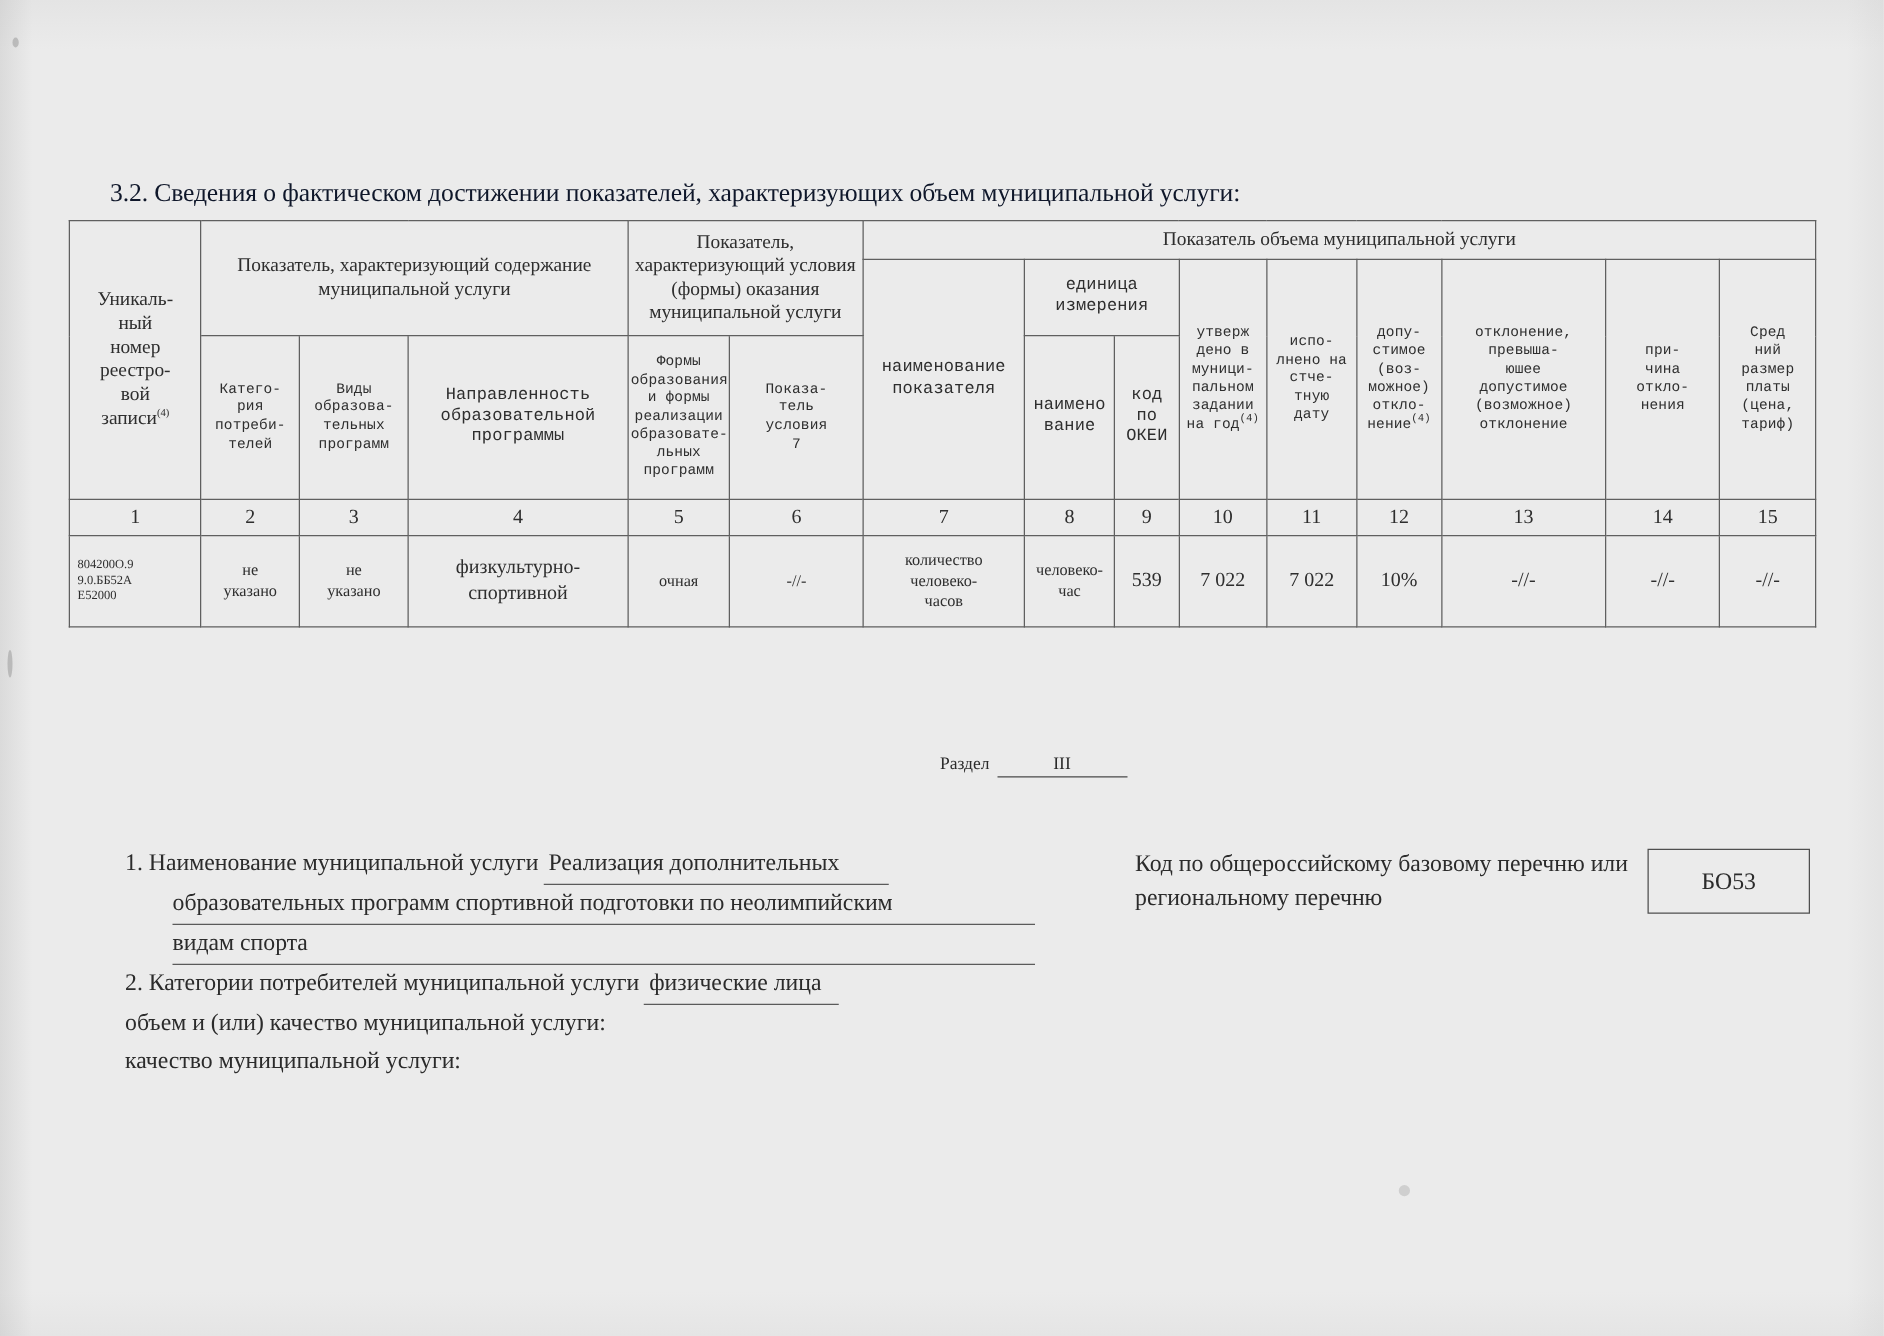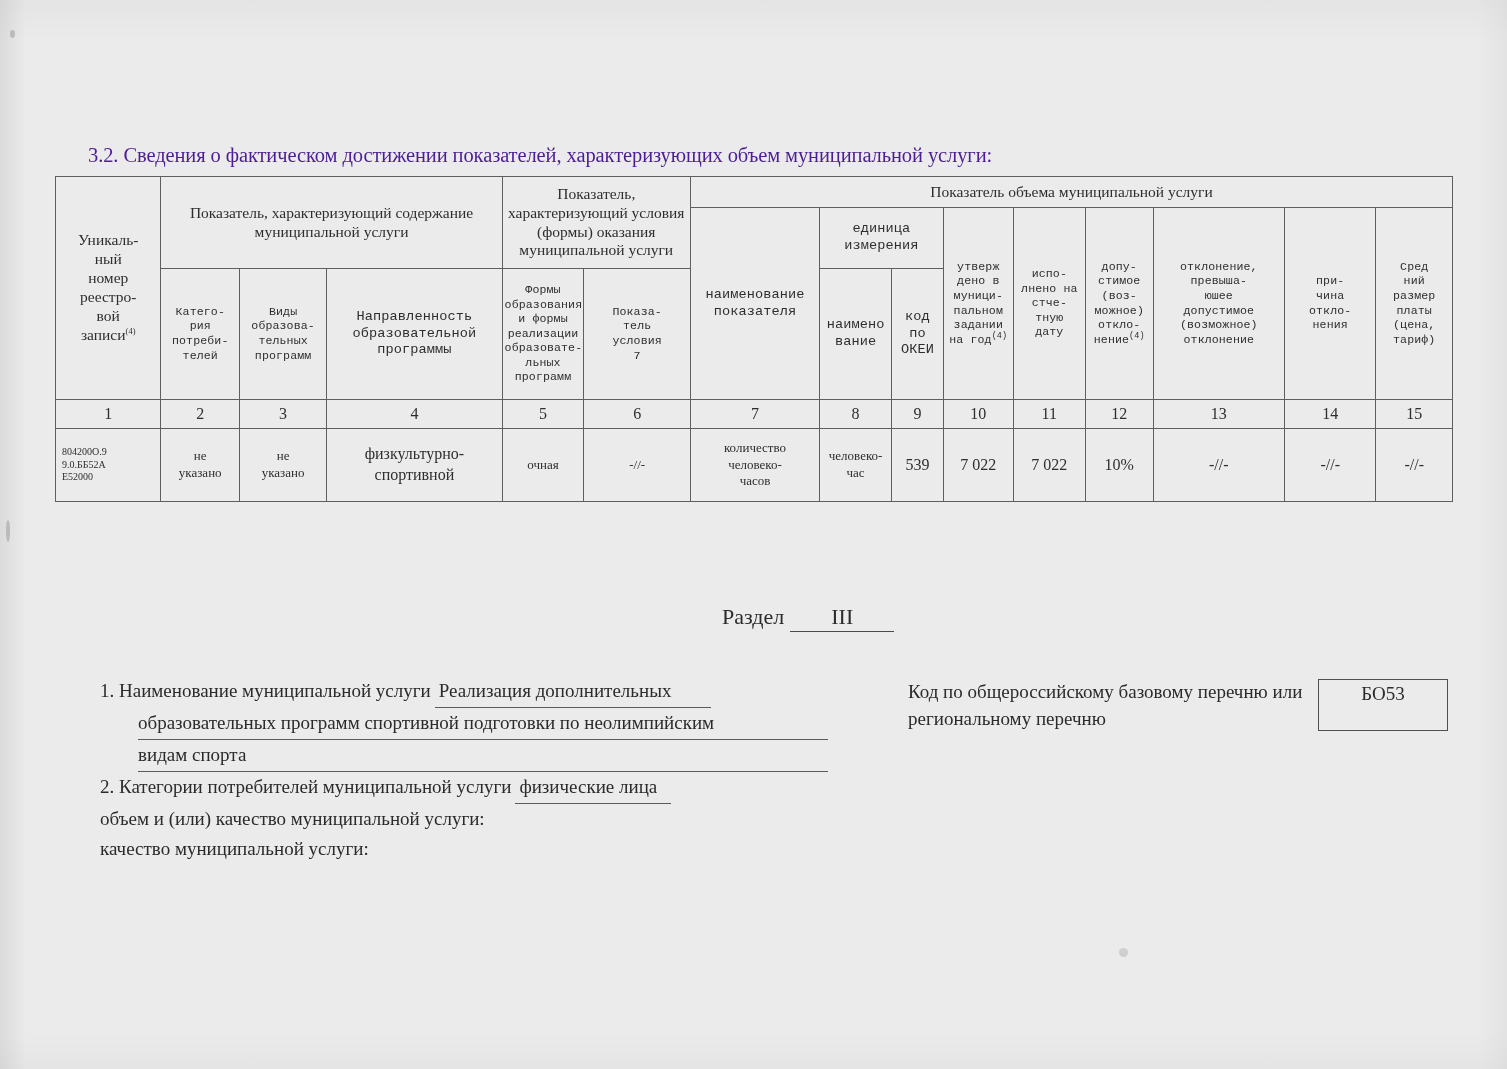--- a/index.html
+++ b/index.html
@@ -40,21 +40,21 @@
   }
 
   
   .section-heading {
     position: absolute;
     left: 88px;
     top: 144px;
     font-size: 20.5px;
     letter-spacing: -0.1px;
     white-space: nowrap;
-    color: #4c1d95;
+    color: #0f172a;
   }
 
   
   table.vol-table {
     position: absolute;
     left: 55px;
     top: 176px;
     width: 1398px;
     border-collapse: collapse;
     table-layout: fixed;
@@ -104,23 +104,23 @@
   }
   sup.fn {
     font-size: 8.5px;
     vertical-align: super;
     line-height: 0;
   }
 
   
   .razdel {
     position: absolute;
-    left: 722px;
+    left: 752px;
     top: 604px;
-    font-size: 22px;
+    font-size: 14px;
     white-space: nowrap;
   }
   .razdel .rz-num {
     display: inline-block;
     min-width: 92px;
     text-align: center;
     border-bottom: 1.4px solid #4a4a4a;
     padding: 0 6px 1px 6px;
     margin-left: 6px;
   }
@@ -167,20 +167,21 @@
   .code-label {
     text-align: left;
     flex: 1 1 auto;
   }
   .code-box {
     flex: 0 0 auto;
     width: 128px;
     height: 50px;
     border: 1.4px solid #4f4f4f;
     display: flex;
+    align-items: center;
     justify-content: center;
     font-size: 19px;
     margin-top: 1px;
   }
 </style>
 </head>
 <body>
 
 <div class="page-scan"></div>
 

